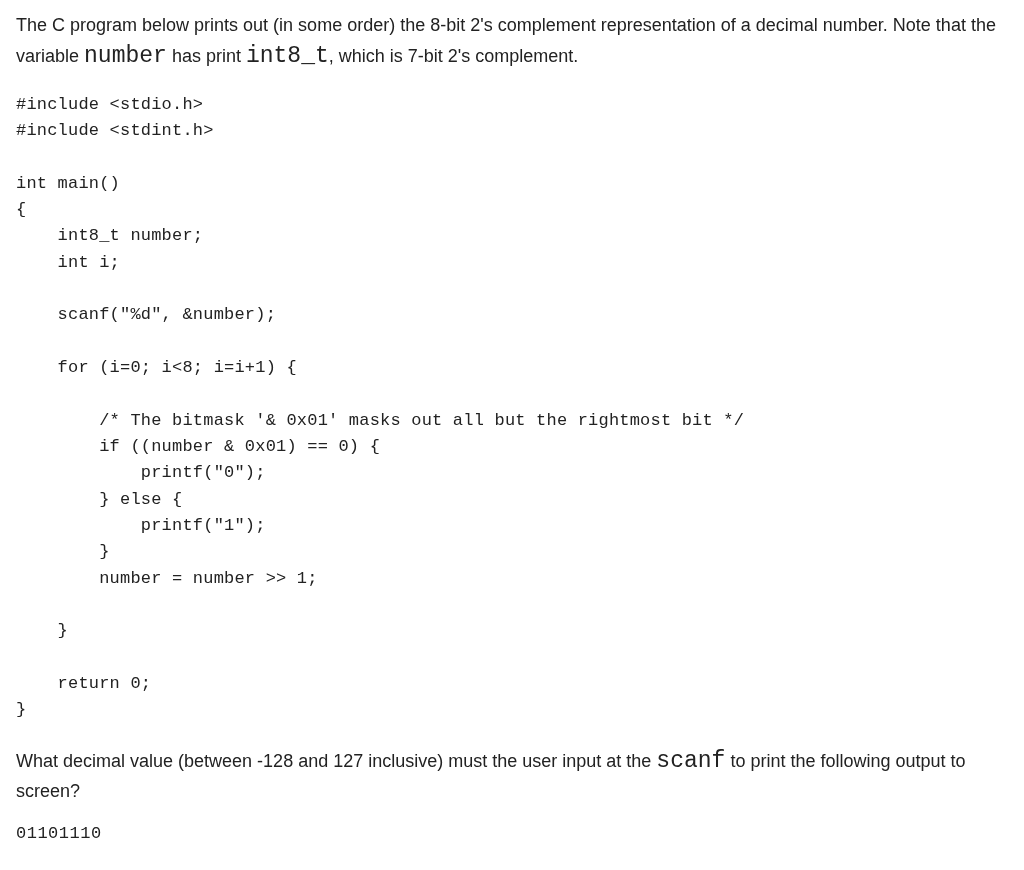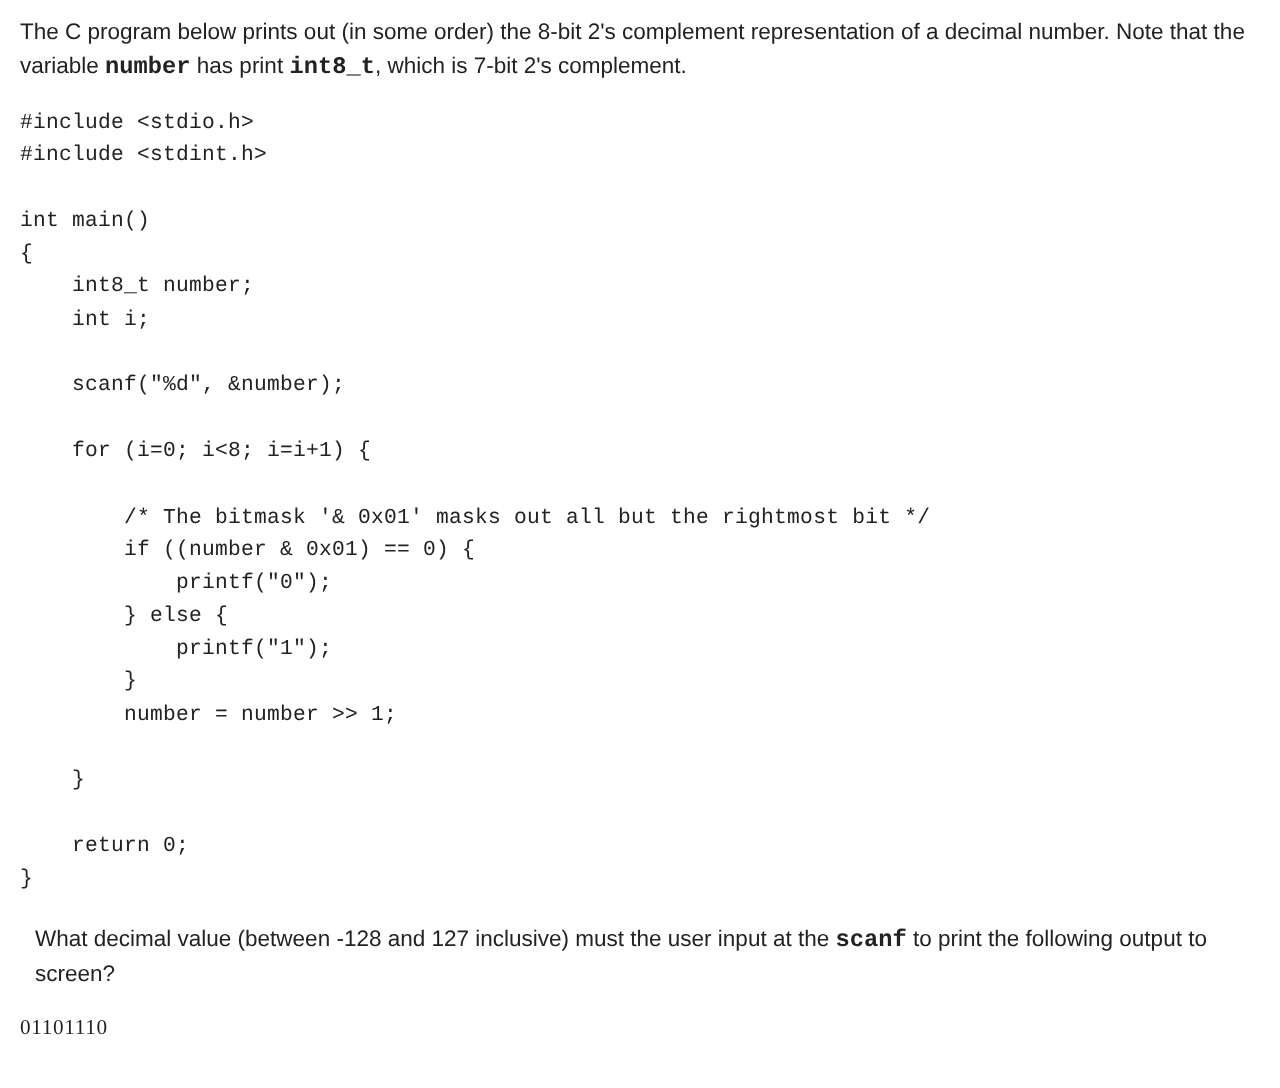--- a/index.html
+++ b/index.html
@@ -8,41 +8,39 @@
       font-family: Arial, Helvetica, sans-serif;
       font-size: 18px;
       color: #222;
       line-height: 1.5;
       background: #fff;
       width: 1024px;
       box-sizing: border-box;
     }
     .mono {
       font-family: "Courier New", Courier, monospace;
-      font-size: 19px;
-      font-weight: bold;
+      font-size: 23px;
     }
     .intro {
       margin-bottom: 18px;
     }
     pre.codeblock {
       font-family: Liberation Mono, monospace;
       font-size: 17px;
       white-space: pre;
       margin: 0 0 20px 0;
       line-height: 1.55;
       letter-spacing: 0.2px;
     }
     .question {
       margin-top: 8px;
       margin-bottom: 16px;
-      margin-left: 12px;
     }
     .output {
-      font-family: Liberation Serif, serif;
+      font-family: Liberation Mono, monospace;
       font-size: 17px;
       letter-spacing: 0.5px;
     }
   </style>
 </head>
 <body>
 
 <div class="intro">
   <span>The C program below prints out (in some order) the 8-bit 2's complement representation of a decimal number. Note that the variable </span><span class="mono">number</span><span> has print </span><span class="mono">int8_t</span><span>, which is 7-bit 2's complement.</span>
 </div>

